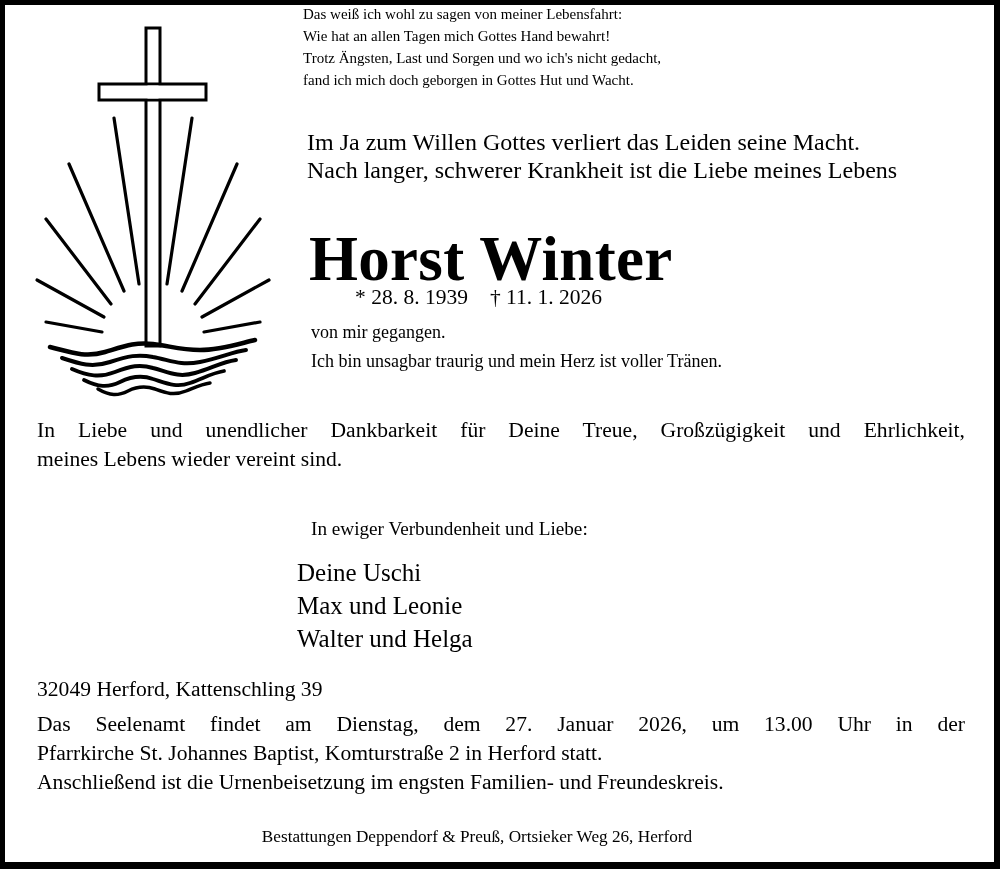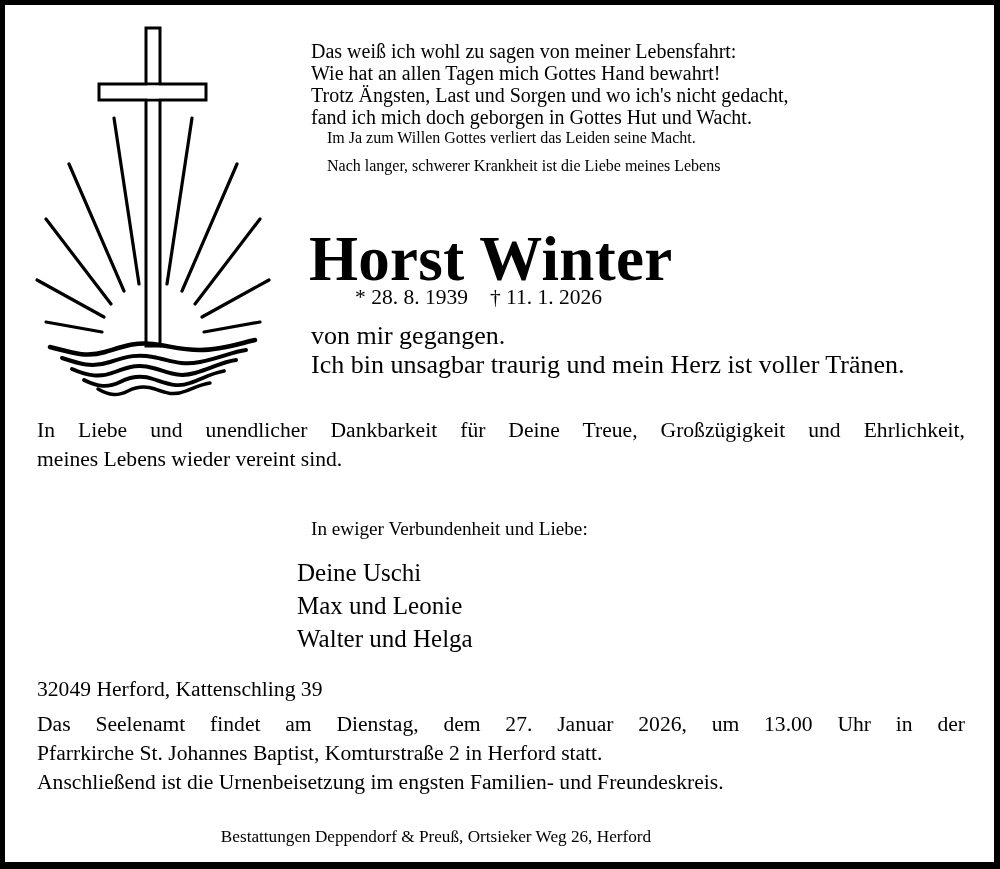--- a/index.html
+++ b/index.html
@@ -4,35 +4,35 @@
 <style>
   html, body { margin: 0; padding: 0; background: #ffffff; }
   body { width: 1000px; height: 869px; position: relative; overflow: hidden; }
   .frame {
     position: absolute; left: 0; top: 0; width: 1000px; height: 869px;
     box-sizing: border-box; border: 5px solid #000; border-right-width: 6px; border-bottom-width: 7px;
     background: #fff;
   }
   .t { position: absolute; margin: 0; white-space: nowrap; color: #000;
        font-family: "Liberation Serif", "DejaVu Serif", serif; line-height: 1; }
-  .poem { font-size: 20px; left: 311px; margin-top: 34px; }
-  .intro { font-size: 16px; left: 327px; }
+  .poem { font-size: 15px; left: 303px; }
+  .intro { font-size: 24px; left: 307px; }
   .name { font-size: 63px; left: 309px; top: 228px; letter-spacing: 0.3px; }
   .dates { font-size: 21.5px; left: 355px; top: 287px; word-spacing: 0px; }
   .dates .sep { display: inline-block; width: 22px; }
-  .after { font-size: 26px; left: 311px; }
+  .after { font-size: 18px; left: 311px; }
   .para { position: absolute; left: 37px; width: 928px; font-size: 21.6px;
           font-family: "Liberation Serif", "DejaVu Serif", serif; line-height: 29px; color: #000;
           text-align: justify; margin: 0; }
   .para span.line { display: block; text-align: justify; text-align-last: justify; height: 29px; }
   .para span.line.last { text-align-last: left; }
   .closing { font-size: 19.2px; left: 311px; top: 519px; }
   .sig { font-size: 25px; left: 297px; }
   .addr { font-size: 21.6px; left: 37px; top: 679px; }
-  .footer { font-size: 17.2px; left: 0; width: 872px; text-align: center; top: 828px; }
+  .footer { font-size: 17.2px; left: 0; width: 872px; text-align: center; top: 828px; padding-left: 41px; }
   svg.emblem { position: absolute; left: 0; top: 0; }
 </style>
 </head>
 <body>
 
 <div class="frame"></div>
 
 <svg class="emblem" width="300" height="400" viewBox="0 0 300 400">
   <g fill="#fff" stroke="#000" stroke-width="3">
 

